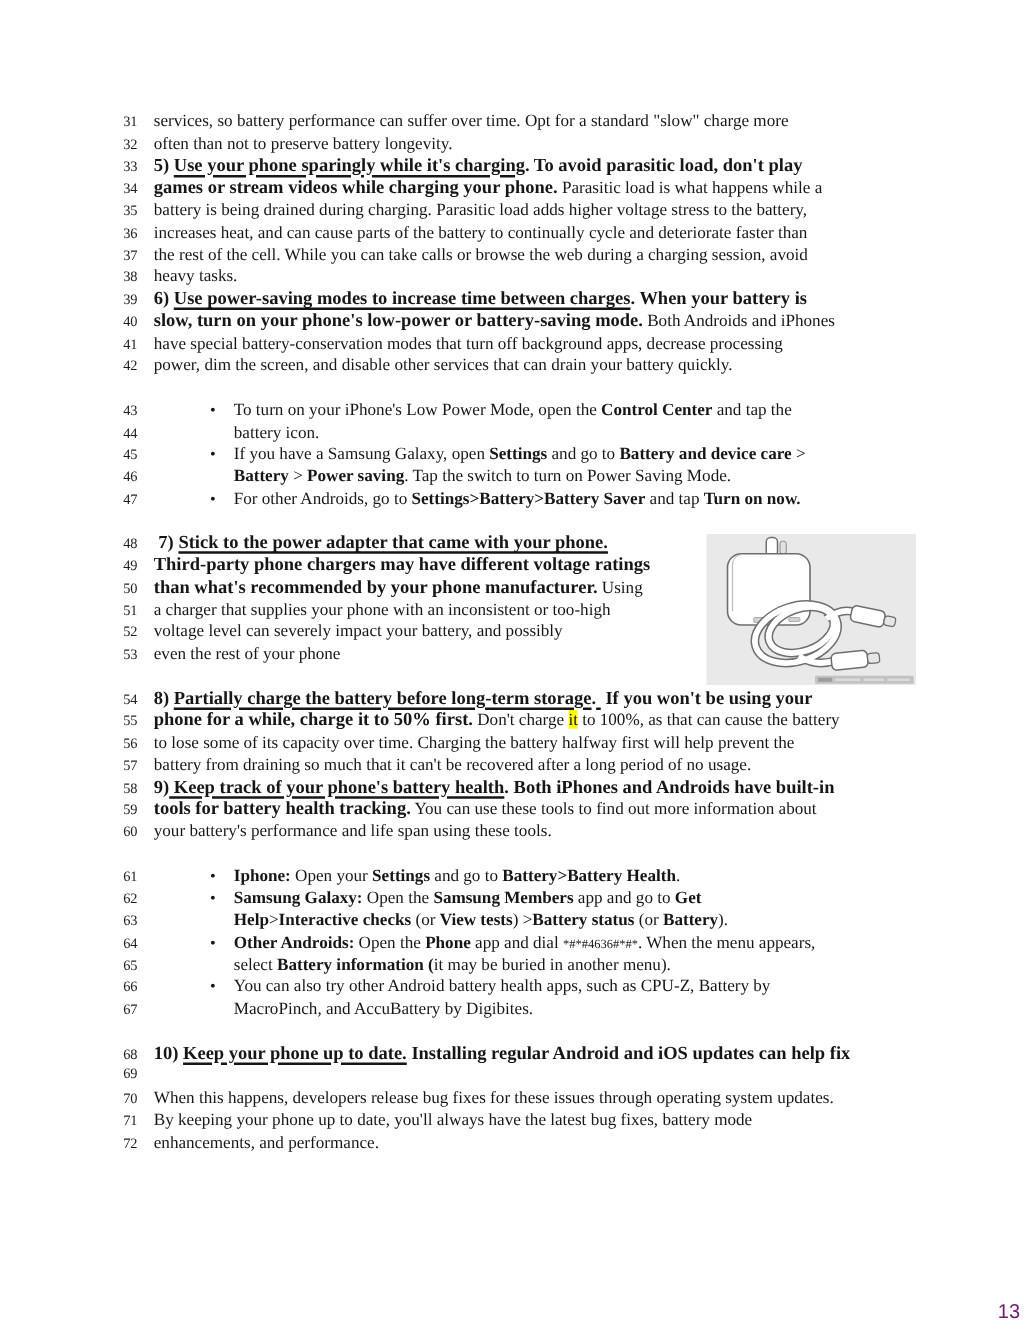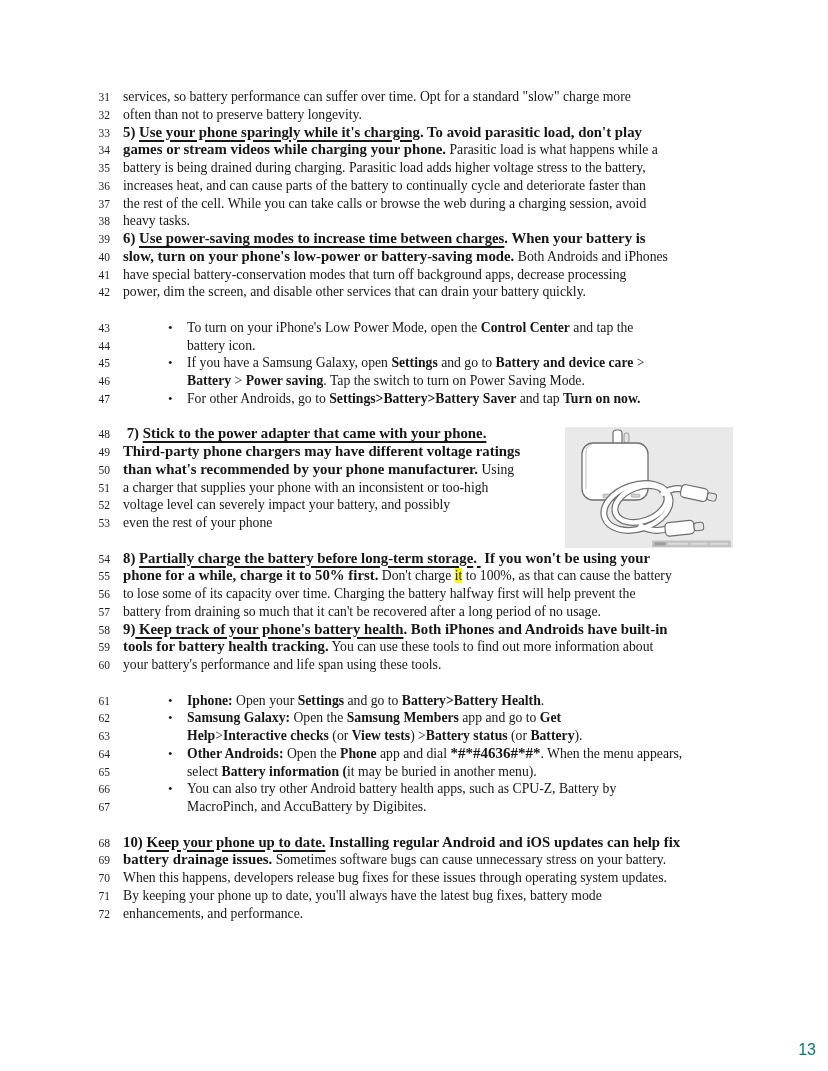--- a/index.html
+++ b/index.html
@@ -36,32 +36,32 @@
     content:"\2022";
     position:absolute;
     left:45px;
     font-size:13px;
   }
   .ltext.ind{padding-left:64px;}
   .b{font-weight:bold;}
   .h{font-weight:bold;font-size:14.8px;}
   .u{text-decoration:underline;text-decoration-thickness:1.5px;text-underline-offset:2.5px;}
   .hl{background:#fdfd00;}
-  .sm{font-size:15px;font-weight:bold;}
+  .sm{font-size:10px;}
   .figure{
     position:absolute;
     left:565px;top:427px;
     width:168px;height:121px;
   }
   .page-number{
     position:absolute;
     right:12px;bottom:12px;
     font-family:"Liberation Sans", sans-serif;
     font-size:16px;
-    color:#0f766e;
+    color:#701a75;
   }
 </style>
 </head>
 <body>
 
 <div class="page">
 
   <div class="doc">
       <div class="line"><span class="lnum">31</span><span class="ltext"><span>services, so battery performance can suffer over time. Opt for a standard "slow" charge more</span></span></div>
       <div class="line"><span class="lnum">32</span><span class="ltext"><span>often than not to preserve battery longevity.</span></span></div>
@@ -99,21 +99,21 @@
       <div class="line"></div>
       <div class="line"><span class="lnum">61</span><span class="ltext li"><span class="b">Iphone:</span><span> Open your </span><span class="b">Settings</span><span> and go to </span><span class="b">Battery&gt;Battery Health</span><span>.</span></span></div>
       <div class="line"><span class="lnum">62</span><span class="ltext li"><span class="b">Samsung Galaxy:</span><span> Open the </span><span class="b">Samsung Members</span><span> app and go to </span><span class="b">Get</span></span></div>
       <div class="line"><span class="lnum">63</span><span class="ltext ind"><span class="b">Help</span><span>&gt;</span><span class="b">Interactive checks</span><span> (or </span><span class="b">View tests</span><span>) &gt;</span><span class="b">Battery status</span><span> (or </span><span class="b">Battery</span><span>).</span></span></div>
       <div class="line"><span class="lnum">64</span><span class="ltext li"><span class="b">Other Androids:</span><span> Open the </span><span class="b">Phone</span><span> app and dial </span><span class="sm">*#*#4636#*#*</span><span>. When the menu appears,</span></span></div>
       <div class="line"><span class="lnum">65</span><span class="ltext ind"><span>select </span><span class="b">Battery information (</span><span>it may be buried in another menu).</span></span></div>
       <div class="line"><span class="lnum">66</span><span class="ltext li"><span>You can also try other Android battery health apps, such as CPU-Z, Battery by</span></span></div>
       <div class="line"><span class="lnum">67</span><span class="ltext ind"><span>MacroPinch, and AccuBattery by Digibites.</span></span></div>
       <div class="line"></div>
       <div class="line"><span class="lnum">68</span><span class="ltext"><span class="h">10) </span><span class="h u">Keep your phone up to date.</span><span class="h"> </span><span class="h">Installing regular Android and iOS updates can help fix</span></span></div>
-      <div class="line"><span class="lnum">69</span><span class="ltext"><span class="h">battery drainage issues.</span><span> Sometimes software bugs can cause unnecessary stress on your battery.</span></span></div>
+      <div class="line"><span class="lnum">69</span></div>
       <div class="line"><span class="lnum">70</span><span class="ltext"><span>When this happens, developers release bug fixes for these issues through operating system updates.</span></span></div>
       <div class="line"><span class="lnum">71</span><span class="ltext"><span>By keeping your phone up to date, you'll always have the latest bug fixes, battery mode</span></span></div>
       <div class="line"><span class="lnum">72</span><span class="ltext"><span>enhancements, and performance.</span></span></div>
     </div>
 
   <div class="figure">
     <svg width="168" height="121" viewBox="0 0 168 121" xmlns="http://www.w3.org/2000/svg">
       <rect x="0" y="0" width="168" height="121" fill="#e9e9e9"></rect>
 
       <rect x="48" y="3" width="9" height="15" rx="3.5" fill="#ffffff" stroke="#6e6e6e" stroke-width="1.2"></rect>

